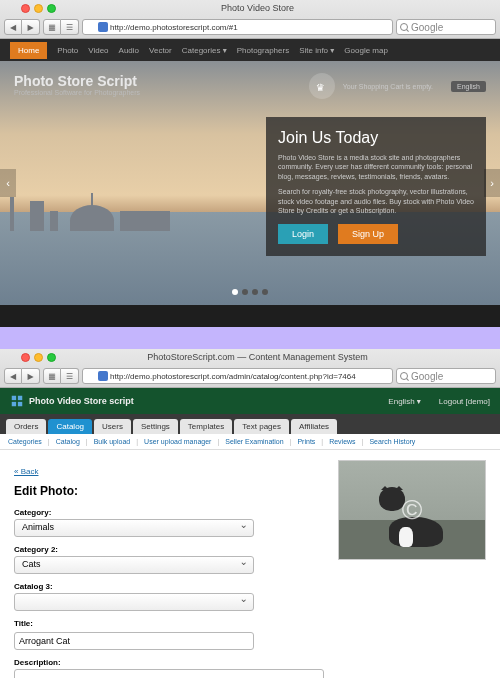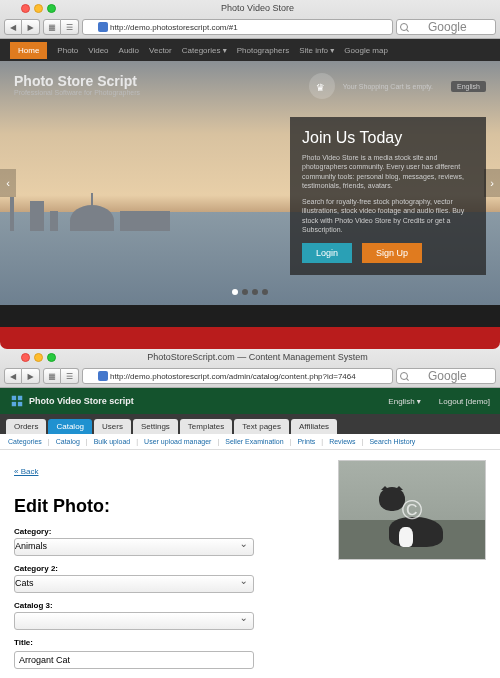--- a/index.html
+++ b/index.html
@@ -14,47 +14,47 @@
 .tl.yel { background:#ffbd2e; border:1px solid #dea123; }
 .tl.grn { background:#27c93f; border:1px solid #1aab29; }
 .bttitle { position:absolute; left:50%; transform:translateX(-50%); font-size:9px; color:#444; }
 .toolbar { height:22px; display:flex; align-items:center; padding:0 4px; gap:3px; }
 .navbtns { display:flex; }
 .navseg { width:18px; height:16px; background:linear-gradient(#fefefe,#e4e4e4); border:1px solid #aaa; display:flex; align-items:center; justify-content:center; font-size:8px; color:#666; }
 .navseg:first-child { border-radius:3px 0 0 3px; }
 .navseg:last-child { border-radius:0 3px 3px 0; border-left:none; }
 .urlwrap { flex:1; height:16px; background:#fff; border:1px solid #aaa; border-radius:3px; display:flex; align-items:center; padding:0 15px; font-size:8px; color:#333; gap:2px; }
 .urlwrap .favicon { width:10px; height:10px; background:#4477cc; border-radius:2px; }
-.searchwrap { width:100px; height:16px; background:#fff; border:1px solid #aaa; border-radius:3px; display:flex; align-items:center; padding:0 3px; font-size:12px; color:#888; gap:20px; }
+.searchwrap { width:100px; height:16px; background:#fff; border:1px solid #aaa; border-radius:3px; display:flex; align-items:center; padding:0 3px; font-size:10px; color:#888; gap:3px; }
 .magicon { width:8px; height:8px; border:1px solid #888; border-radius:50%; position:relative; }
 .magicon:after { content:""; position:absolute; width:3px; height:1px; background:#888; bottom:-1px; right:-2px; transform:rotate(45deg); }
 
 
-.win1 { height:310px; background:#b91c1c;border-radius:7px; }
+.win1 { height:310px; background:#c4b5fd; }
 .navbar1 { background:#2a2a2a; height:22px; display:flex; align-items:center; padding:0 10px; gap:10px; font-size:8px; }
 .navbar1 .navitem { color:#aaa; cursor:pointer; }
 .navbar1 .navitem.home { background:#e07b1f; color:#fff; padding:4px 8px; margin:-4px 0; }
 .hero { position:relative; height:244px; background:linear-gradient(to bottom,#8a9095 0%, #d8c2a0 30%, #e8cfa8 55%, #c5a47e 62%, #8a9aa5 62%, #6e8090 100%); overflow:hidden; }
 .skyline { position:absolute; left:0; right:0; top:130px; height:40px; }
 .skyline .building { position:absolute; bottom:0; background:#7a8088; }
 .b1 { left:30px; width:14px; height:30px; }
 .b2 { left:50px; width:8px; height:20px; }
 .b3 { left:70px; width:44px; height:26px; border-radius:50% 50% 0 0 / 60% 60% 0 0; }
 .b3:before { content:""; position:absolute; left:50%; top:-12px; width:2px; height:12px; background:#7a8088; transform:translateX(-50%);}
 .b4 { left:120px; width:50px; height:20px; }
 .b5 { left:10px; width:4px; height:34px; background:#b08040; }
 .heroheader { position:absolute; top:12px; left:14px; }
 .logotitle { color:#e8e8e8; font-size:14px; font-weight:bold; }
 .logosub { color:#bbb; font-size:7px; }
 .cartbox { position:absolute; top:12px; right:14px; display:flex; align-items:center; gap:8px; }
 .cartcircle { width:26px; height:26px; border-radius:50%; background:rgba(255,255,255,0.18); display:flex; align-items:center; justify-content:center; }
 .crown { width:12px; height:8px; color:#fff; font-size:10px; }
 .carttxt { color:#c8c8c8; font-size:7px; white-space:nowrap; }
 .langbtn { background:#5a5a5a; color:#ccc; font-size:7px; padding:2px 6px; border-radius:2px; margin-left:10px; }
-.joinpanel { position:absolute; right:14px; top:56px; width:196px; background:rgba(40,40,40,0.78); padding:12px; color:#ddd; }
+.joinpanel { position:absolute; right:14px; top:56px; width:220px; background:rgba(40,40,40,0.78); padding:12px; color:#ddd; }
 .joinpanel h2 { color:#fff; font-size:16px; font-weight:normal; margin-bottom:6px; }
 .joinpanel p { font-size:7px; line-height:1.35; margin-bottom:6px; color:#ccc; }
 .joinbtns { display:flex; gap:10px; margin-top:8px; }
 .btn { padding:5px 14px; font-size:9px; color:#fff; cursor:pointer; }
 .btn.login { background:#2aa0b5; }
 .btn.signup { background:#e07b1f; }
 .heroarrow { position:absolute; top:50%; width:16px; height:28px; background:rgba(0,0,0,0.22); color:#fff; display:flex; align-items:center; justify-content:center; font-size:11px; transform:translateY(-50%); }
 .heroarrow.l { left:0; } .heroarrow.r { right:0; }
 .herodots { position:absolute; bottom:10px; left:50%; transform:translateX(-50%); display:flex; gap:4px; }
 .hdot { width:6px; height:6px; border-radius:50%; background:#555; }
@@ -71,24 +71,24 @@
 .adminhdr .right a { color:#ddd; text-decoration:none; }
 .tabbar { background:#3a3a3a; height:20px; display:flex; align-items:flex-end; padding:0 6px; gap:2px; }
 .tab { font-size:8px; padding:3px 8px; background:#e6e6e6; border-radius:3px 3px 0 0; color:#333; cursor:pointer; }
 .tab.active { background:#1f91d0; color:#fff; }
 .subtabbar { background:#fff; border-bottom:1px solid #ddd; padding:4px 8px; font-size:7px; color:#1a6aa8; display:flex; gap:6px; flex-wrap:wrap; }
 .subtabbar a { color:#1a6aa8; text-decoration:none; cursor:pointer; }
 .subtabbar .sep { color:#bbb; }
 .admcontent { padding:10px 14px; background:#fff; display:flex; gap:14px; }
 .form { flex:1; }
 .backlink { font-size:8px; color:#1a6aa8; text-decoration:underline; }
-.edittitle { font-size:18px; font-weight:bold; margin:18px 0 10px; }
+.edittitle { font-size:12px; font-weight:bold; margin:6px 0 10px; }
 .flabel { font-size:8px; font-weight:bold; margin-bottom:2px; display:block; }
 .fsel, .ftxt, .farea { width:240px; font-size:9px; padding:2px 4px; border:1px solid #b8b8b8; border-radius:3px; background:#fff; margin-bottom:8px; font-family:inherit; }
-.fsel { appearance:none; background:linear-gradient(#fff,#eee); height:18px; padding-left:0; position:relative; }
+.fsel { appearance:none; background:linear-gradient(#fff,#eee); height:18px; padding-left:7px; position:relative; }
 .selwrap { position:relative; width:240px; margin-bottom:8px; }
 .selwrap:after { content:"⌄"; position:absolute; right:6px; top:0; font-size:10px; color:#555; pointer-events:none; }
 .ftxt { height:18px; }
 .farea { width:310px; height:44px; resize:none; }
 .preview { width:150px; height:100px; position:relative; background:linear-gradient(to bottom,#a8b0a8 0%,#9aa29a 60%,#6a7268 60%); border:1px solid #ccc; }
 .preview .cat { position:absolute; left:40px; top:20px; width:70px; height:70px; }
 .preview .cat .body { width:54px; height:30px; background:#2b2b2b; border-radius:40% 50% 30% 30%; position:absolute; bottom:4px; left:10px; }
 .preview .cat .head { width:26px; height:24px; background:#2b2b2b; border-radius:50% 50% 45% 45%; position:absolute; top:6px; left:0; }
 .preview .cat .head:before,.preview .cat .head:after { content:""; position:absolute; top:-5px; width:0; height:0; border:4px solid transparent; border-bottom-color:#2b2b2b; }
 .preview .cat .head:before { left:2px; } .preview .cat .head:after { right:2px; }

